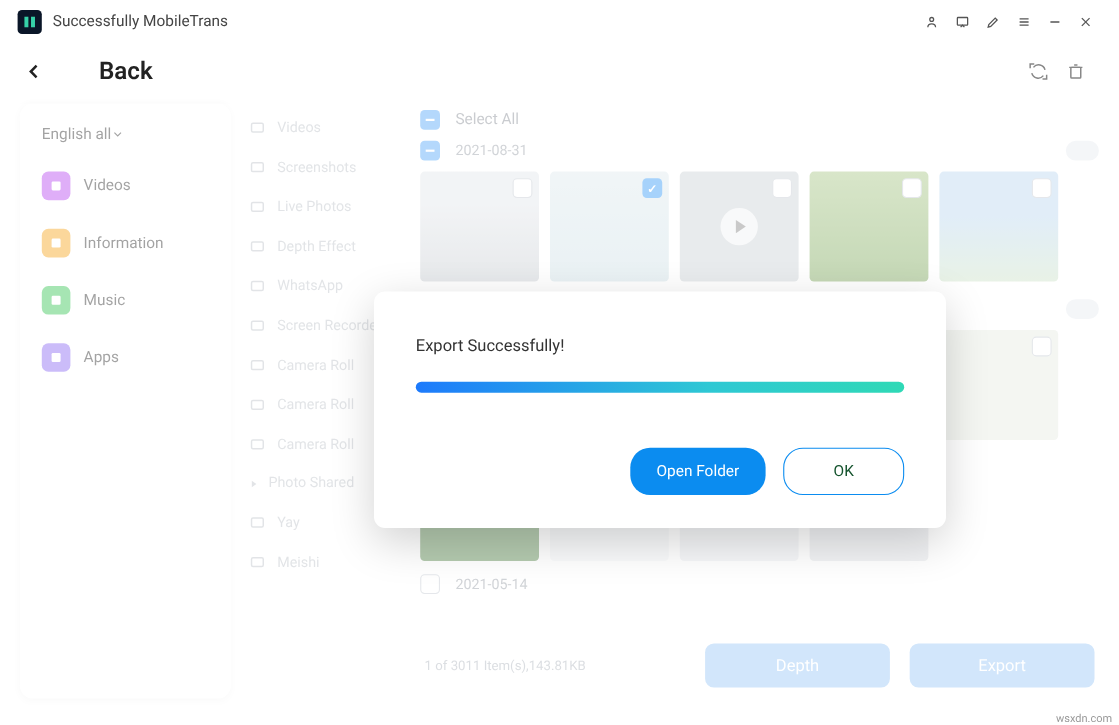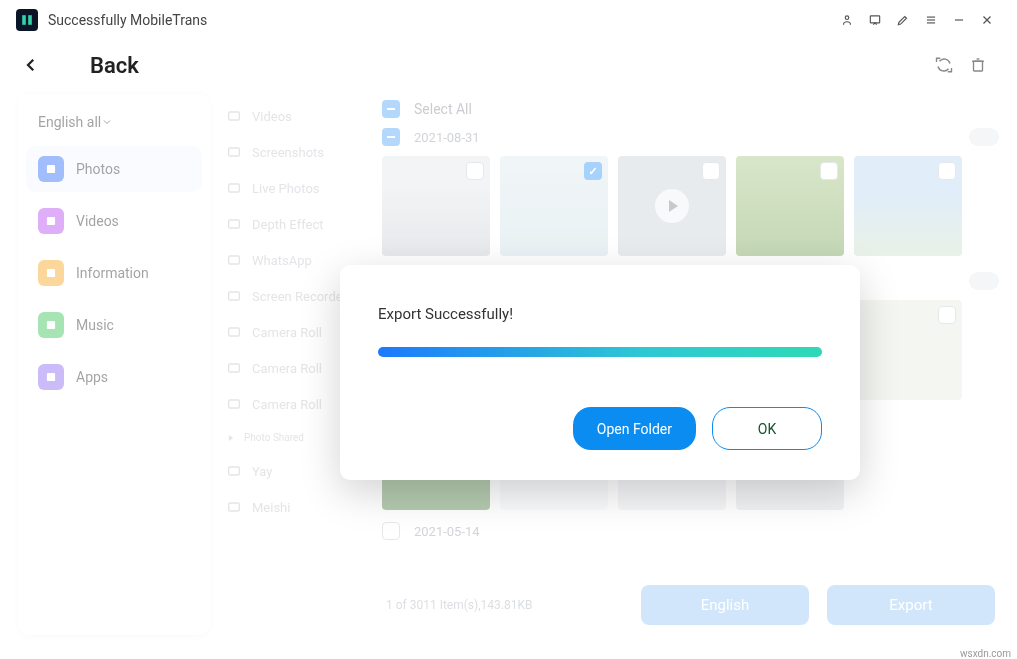--- a/index.html
+++ b/index.html
@@ -28,21 +28,21 @@
 .dropdown svg { width: 12px; height: 12px; }
 .nav-item { display: flex; align-items: center; padding: 10px 12px; border-radius: 10px; cursor: pointer; margin-bottom: 6px; }
 .nav-item.active { background: #f2f6fd; }
 .nav-item .ico { width: 26px; height: 26px; border-radius: 6px; display: flex; align-items: center; justify-content: center; margin-right: 12px; }
 .nav-item .ico svg { width: 14px; height: 14px; fill: #fff; }
 .nav-item .lbl { font-size: 14px; color: #333; }
 
 .sidebar2 { width: 172px; padding: 4px 8px; }
 .sub-item { display: flex; align-items: center; padding: 10px 8px; cursor: pointer; color: #bfc4ca; font-size: 13px; }
 .sub-item svg { width: 16px; height: 16px; margin-right: 10px; }
-.sub-head { display: flex; align-items: center; padding: 10px 8px; color: #bfc4ca; font-size: 10px; }
+.sub-head { display: flex; align-items: center; padding: 10px 8px; color: #bfc4ca; font-size: 13px; }
 .sub-head svg { width: 10px; height: 10px; margin-right: 8px; }
 
 .content { flex: 1; display: flex; flex-direction: column; position: relative; }
 .sel-row { display: flex; align-items: center; padding: 6px 0; }
 .chk { width: 18px; height: 18px; border-radius: 4px; background: #5aa9f8; display: flex; align-items: center; justify-content: center; margin-right: 14px; }
 .chk.minus::after { content:''; width: 8px; height: 2px; background: #fff; }
 .chk.empty { background: #fff; border: 1.5px solid #c5cbd3; }
 .sel-lbl { font-size: 14px; color: #8a8f97; }
 .date-row { display: flex; align-items: center; padding: 4px 0 10px 0; }
 .date-lbl { font-size: 13px; color: #9aa0a8; }
@@ -167,28 +167,20 @@
   <div class="overlay"></div>
 
   <div class="sidebar1">
     <div class="dropdown">
       <span>English all</span>
       <svg viewBox="0 0 24 24" fill="none" stroke="currentColor" stroke-width="2">
           <polyline points="6 9 12 15 18 9"></polyline>
         </svg>
     </div>
     <div id="nav-items">
-        <div class="nav-item active">
-          <div class="ico" style="background:#2f6ef7">
-            <svg viewBox="0 0 24 24">
-              <rect x="5" y="5" width="14" height="14" rx="2"></rect>
-            </svg>
-          </div>
-          <div class="lbl">Photos</div>
-        </div>
         <div class="nav-item">
           <div class="ico" style="background:#b84cf0">
             <svg viewBox="0 0 24 24">
               <rect x="5" y="5" width="14" height="14" rx="2"></rect>
             </svg>
           </div>
           <div class="lbl">Videos</div>
         </div>
         <div class="nav-item">
           <div class="ico" style="background:#f5a623">
@@ -352,21 +344,21 @@
     </div>
     <div class="date-row" style="margin-top:8px">
       <div class="chk empty"></div>
       <div class="date-lbl">2021-05-14</div>
     </div>
 
     <div class="footer">
       <div class="stat">1 of 3011 Item(s),143.81KB</div>
       <div class="spacer"></div>
       <div class="btn btn-import">
-          <span>English</span>
+          <span>Depth</span>
         </div>
       <div class="btn btn-export">
           <span>Export</span>
         </div>
     </div>
   </div>
 </div>
 
 <div class="modal">
   <div class="msg">Export Successfully!</div>

